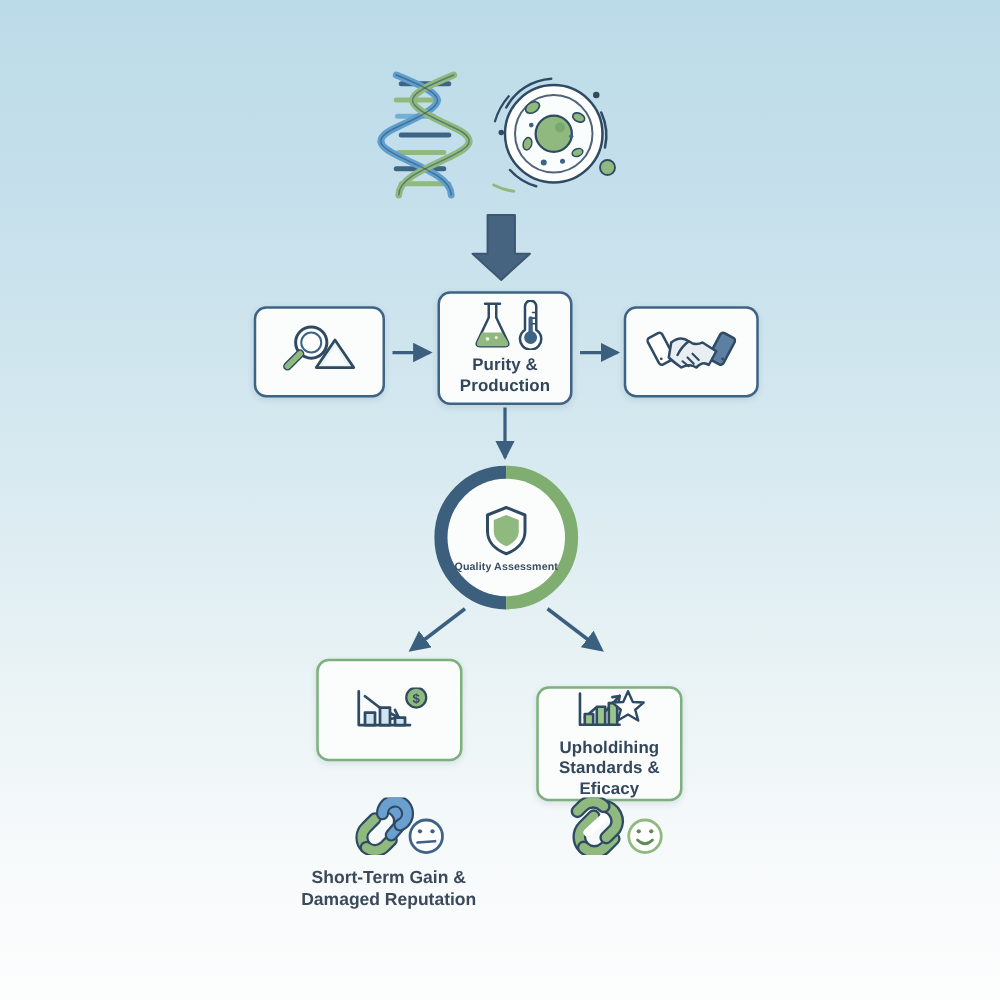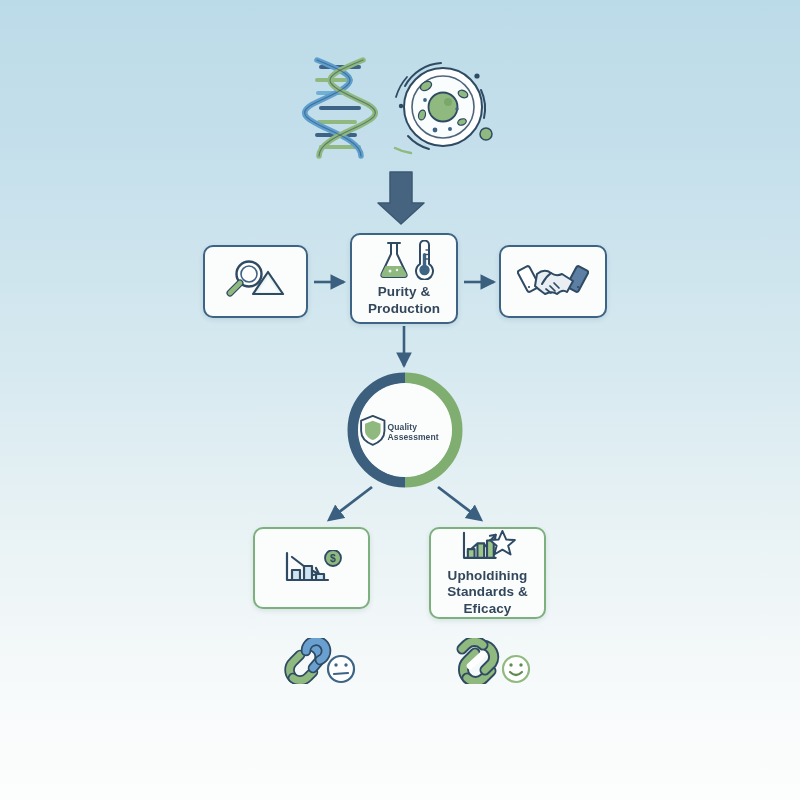--- a/index.html
+++ b/index.html
@@ -52,38 +52,38 @@
     margin-top: 4px;
     white-space: pre-line;
   }
 
   
   #box-screening  { left: 203px; top: 245px; width: 105px; height: 73px; }
   #box-purity     { left: 350px; top: 233px; width: 108px; height: 91px; }
   #box-partner    { left: 499px; top: 245px; width: 108px; height: 73px; }
 
   #box-cost       { left: 253px; top: 527px; width: 117px; height: 82px; }
-  #box-standards  { left: 429px; top: 527px; width: 117px; height: 92px; }
+  #box-standards  { left: 429px; top: 549px; width: 117px; height: 92px; }
 
   
   #circle-wrap {
     position: absolute;
     left: 347px;
     top: 372px;
     width: 116px;
     height: 116px;
   }
   #circle-inner {
     position: absolute;
     left: 11px; top: 11px;
     width: 94px; height: 94px;
     border-radius: 50%;
     background: #fbfdfd;
     display: flex;
-    flex-direction: row;
+    flex-direction: column;
     align-items: center;
     justify-content: center;
   }
   #circle-label {
     font-size: 8.5px;
     font-weight: 700;
     color: #3a4d60;
     margin-top: 3px;
     letter-spacing: .1px;
   }
@@ -294,20 +294,22 @@
         <path d="M57,22 a10,10 0 1 0 -14,-9" fill="none" stroke="#2f4a63" stroke-width="10.5" stroke-linecap="round"></path>
         <path d="M57,22 a10,10 0 1 0 -14,-9" fill="none" stroke="#6aa0d0" stroke-width="7" stroke-linecap="round"></path>
       </g>
       <g>
         <circle cx="78" cy="31" r="13" fill="#ffffff" stroke="#3d6385" stroke-width="2.2"></circle>
         <circle cx="73" cy="27" r="1.7" fill="#3d6385"></circle>
         <circle cx="83" cy="27" r="1.7" fill="#3d6385"></circle>
         <path d="M71,36 L85,35" fill="none" stroke="#3d6385" stroke-width="2.2" stroke-linecap="round"></path>
       </g>
     </svg>
+    <div class="label">Short-Term Gain &amp;
+Damaged Reputation</div>
   </div>
 
   <div class="outcome" id="outcome-positive">
     <svg width="96" height="46" viewBox="0 0 96 46">
       <g>
         <path d="M28,40 a12,12 0 0 1 0,-17 l8,-8" fill="none" stroke="#2f4a63" stroke-width="11" stroke-linecap="round"></path>
         <path d="M28,40 a12,12 0 0 1 0,-17 l8,-8" fill="none" stroke="#8fb97e" stroke-width="7.2" stroke-linecap="round"></path>
         <path d="M28,40 a12,12 0 0 0 17,0 l7,-7" fill="none" stroke="#2f4a63" stroke-width="11" stroke-linecap="round"></path>
         <path d="M28,40 a12,12 0 0 0 17,0 l7,-7" fill="none" stroke="#8fb97e" stroke-width="7.2" stroke-linecap="round"></path>
         <path d="M44,7 a12,12 0 0 1 9,18 l-7,7" fill="none" stroke="#2f4a63" stroke-width="11" stroke-linecap="round"></path>

